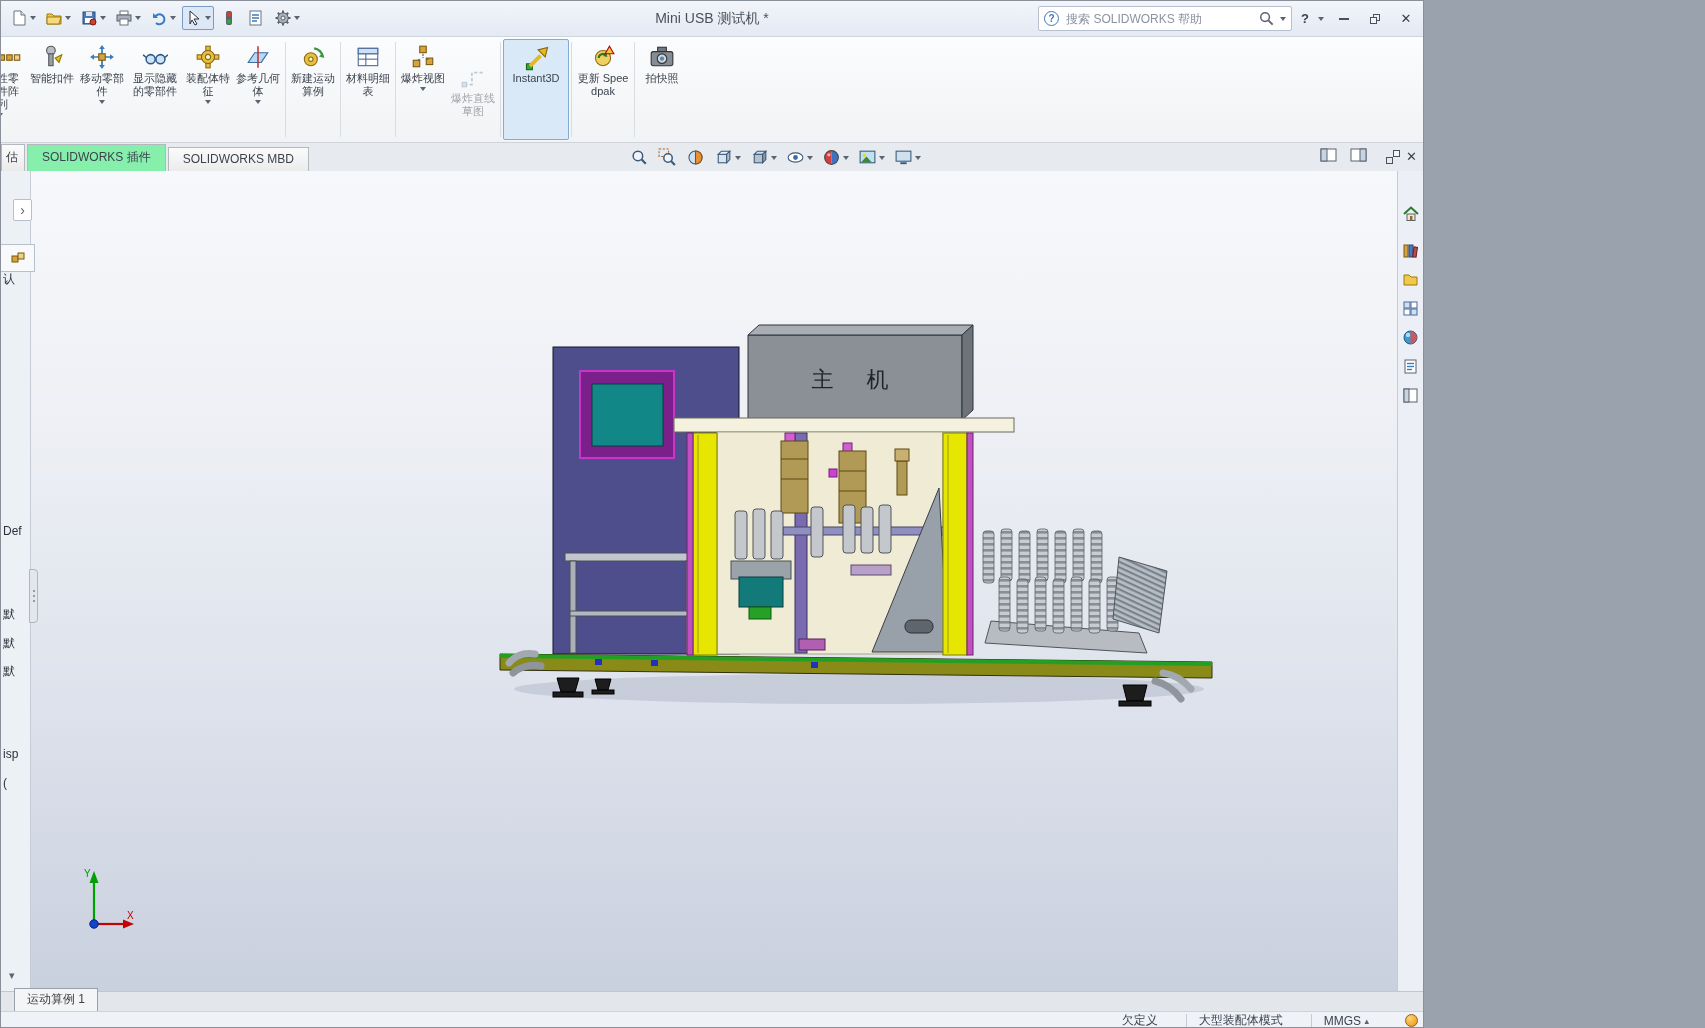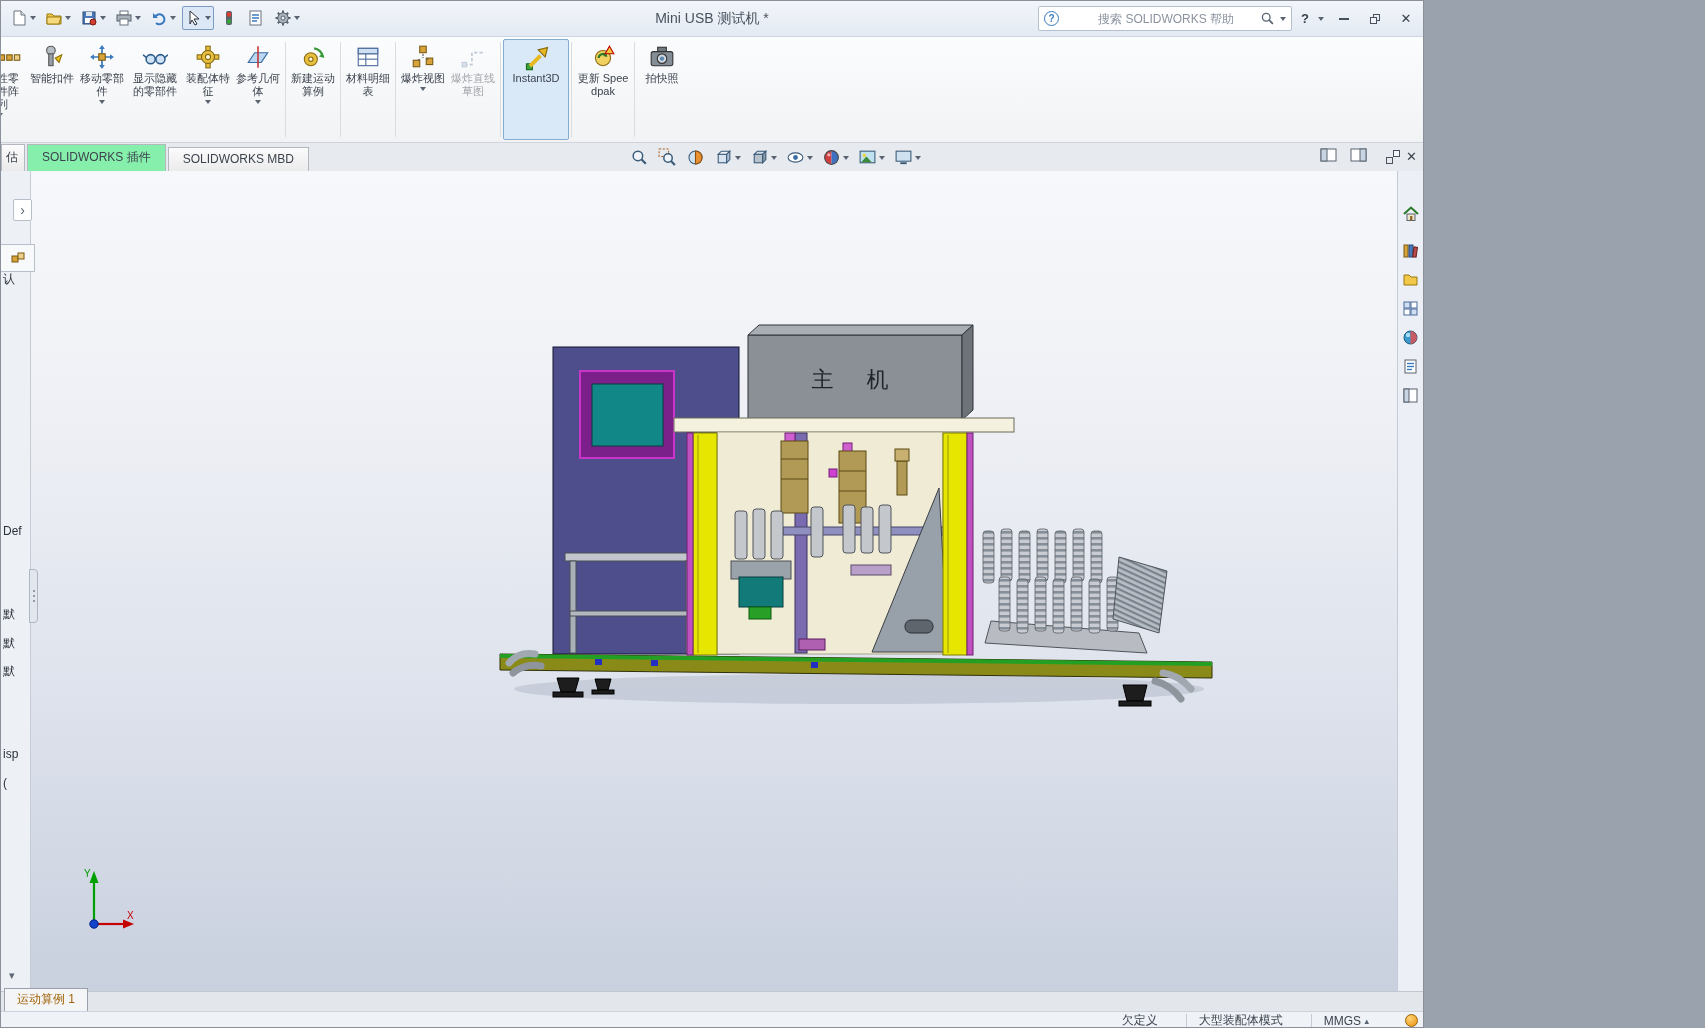--- a/index.html
+++ b/index.html
@@ -11,38 +11,38 @@
   .titlebar{position:absolute;left:0;top:0;width:100%;height:36px;background:linear-gradient(#f2f5fa,#e3eaf3);border-bottom:1px solid #cfd6e0;}
   .qa{position:absolute;left:6px;top:5px;display:flex;align-items:center;gap:3px;}
   .qa-item{display:flex;align-items:center;gap:2px;padding:2px;border:1px solid transparent;border-radius:2px;}
   .qa-item.pressed{border:1px solid #7a9cc0;background:#dce8f5;}
   .qa-item svg{display:block;}
   .caret{width:0;height:0;border-left:3px solid transparent;border-right:3px solid transparent;border-top:4px solid #5a6472;}
   .title-center{position:absolute;left:50%;top:9px;transform:translateX(-50%);font-size:14px;color:#4a515c;white-space:nowrap;}
   .tb-right{position:absolute;right:6px;top:5px;display:flex;align-items:center;gap:9px;}
   .searchbox{display:flex;align-items:center;width:254px;height:25px;background:#fff;border:1px solid #b6c0ce;border-radius:2px;padding:0 5px;gap:5px;}
   .help-badge{width:15px;height:15px;border:1.5px solid #3a7abf;border-radius:50%;color:#3a7abf;font-size:10px;font-weight:bold;display:flex;align-items:center;justify-content:center;flex:0 0 auto;}
-  .searchbox input{flex:1;border:none;outline:none;font-size:12px;color:#555;background:transparent;font-family:inherit;margin-left:32px;}
+  .searchbox input{flex:1;border:none;outline:none;font-size:12px;color:#555;background:transparent;font-family:inherit;}
   .searchbox input::placeholder{color:#8b93a0;}
   .help-q{font-size:13px;color:#3b424d;font-weight:bold;}
   .win-btn{width:22px;height:18px;display:flex;align-items:center;justify-content:center;}
   .win-min-glyph{width:10px;height:2px;background:#4a515c;}
   .win-restore-glyph{position:relative;width:10px;height:10px;}
   .win-restore-glyph .b1{position:absolute;right:0;top:0;width:7px;height:7px;border:1px solid #4a515c;}
   .win-restore-glyph .b2{position:absolute;left:0;bottom:0;width:7px;height:7px;border:1px solid #4a515c;background:#f2f5fa;}
   .win-close-glyph{font-size:13px;color:#3b424d;line-height:1;}
 
   
   .ribbon{position:absolute;left:0;top:36px;width:100%;height:106px;background:linear-gradient(#fbfcfd,#f2f3f5);border-bottom:1px solid #cfd3da;display:flex;align-items:stretch;padding:2px 0 2px 0;}
   .rbtn{width:50px;padding:4px 1px 2px 1px;display:flex;flex-direction:column;align-items:center;gap:2px;border:1px solid transparent;border-radius:2px;}
   .rbtn .ricon{width:26px;height:26px;flex:0 0 auto;}
   .rbtn .rlabel{font-size:11px;line-height:13px;text-align:center;color:#3c434e;word-break:break-all;}
   .rbtn.clipped{width:32px;margin-left:-6px;overflow:hidden;align-items:flex-start;}
   .rbtn.clipped .rlabel{text-align:left;}
-  .rbtn.disabled{opacity:.45;}
+  .rbtn.disabled{opacity:.45;justify-content:center;}
   .rbtn.active3d{width:66px;background:#d9e9f8;border:1px solid #84abd0;}
   .rdiv{width:1px;background:#d9dce1;margin:3px 2px;}
 
   
   .tabrow{position:absolute;left:0;top:142px;width:100%;height:28px;background:#e7eaee;display:flex;align-items:flex-end;padding:0 6px 0 0;}
   .ctab{padding:4px 14px 5px 14px;margin-right:2px;font-size:12px;color:#3c434e;background:linear-gradient(#fbfbfb,#ebebeb);border:1px solid #b3b8bf;border-bottom:none;white-space:nowrap;}
   .ctab.stub{width:24px;padding:4px 4px 5px 4px;overflow:hidden;}
   .ctab.active{background:#86efac;}
   .hud{display:flex;align-items:center;gap:7px;margin-left:318px;padding-bottom:3px;}
   .hud-item{display:flex;align-items:center;gap:2px;padding:1px;}
@@ -59,21 +59,21 @@
   .splitter i{width:2px;height:2px;background:#7a828e;border-radius:50%;}
   .strip-bottom-arrow{position:absolute;left:8px;top:798px;color:#5a6472;font-size:11px;}
   .rightbar{position:absolute;right:0;top:0;width:26px;height:100%;background:#eceff5;border-left:1px solid #c6ccd5;display:flex;flex-direction:column;align-items:center;padding-top:34px;gap:9px;}
   .rightbar .rb-home{margin-bottom:8px;}
   .viewport{position:absolute;left:30px;right:26px;top:0;bottom:0;background:linear-gradient(180deg,#f7f8fb 0%,#eef0f5 30%,#dde2ec 65%,#c9d0de 100%);overflow:hidden;}
   .model-wrap{position:absolute;left:468px;top:150px;width:724px;height:392px;font-family:Liberation Mono, monospace;}
   .triad-wrap{position:absolute;left:50px;top:696px;width:56px;height:66px;}
 
   
   .motionbar{position:absolute;left:0;top:990px;width:100%;height:20px;background:#e3e6ea;border-top:1px solid #c2c7cf;display:flex;align-items:flex-end;}
-  .motion-tab{margin-left:3px;padding:2px 12px 3px 12px;font-size:12px;color:#a16207;background:#f4f5f7;border:1px solid #9aa1ab;border-bottom:none;}
+  .motion-tab{margin-left:13px;padding:2px 12px 3px 12px;font-size:12px;color:#404040;background:#f4f5f7;border:1px solid #9aa1ab;border-bottom:none;}
   .statusbar{position:absolute;left:0;top:1010px;width:100%;height:18px;background:#eff2f7;border-top:1px solid #cdd3dc;display:flex;align-items:center;justify-content:flex-end;gap:16px;font-size:12px;color:#3c434e;}
   .sb-item{padding:0 12px;height:14px;display:flex;align-items:center;border-left:1px solid #c6ccd5;white-space:nowrap;}
   .sb-ball{width:13px;height:13px;border-radius:50%;background:radial-gradient(circle at 35% 30%,#ffd27a,#e8920a);border:1px solid #9a6206;margin:0 5px 0 8px;flex:0 0 auto;}
 </style>
 </head>
 <body>
 
 <div class="app">
 
   <div class="titlebar">

